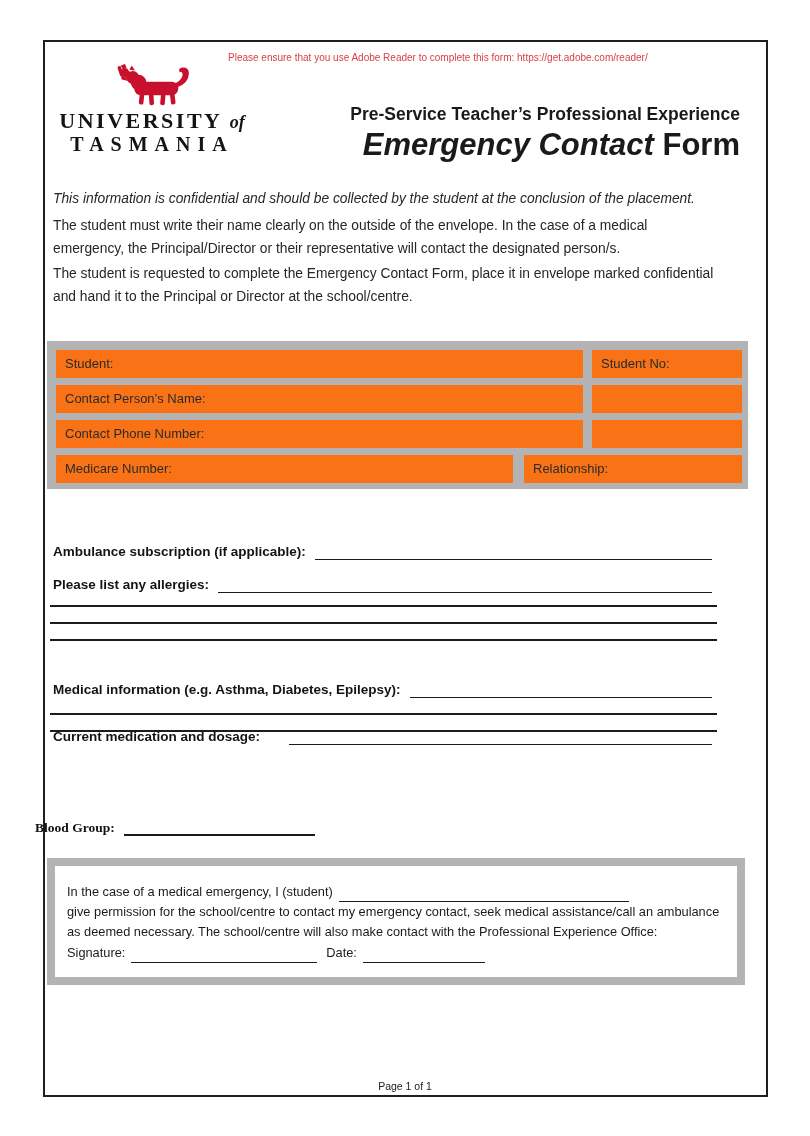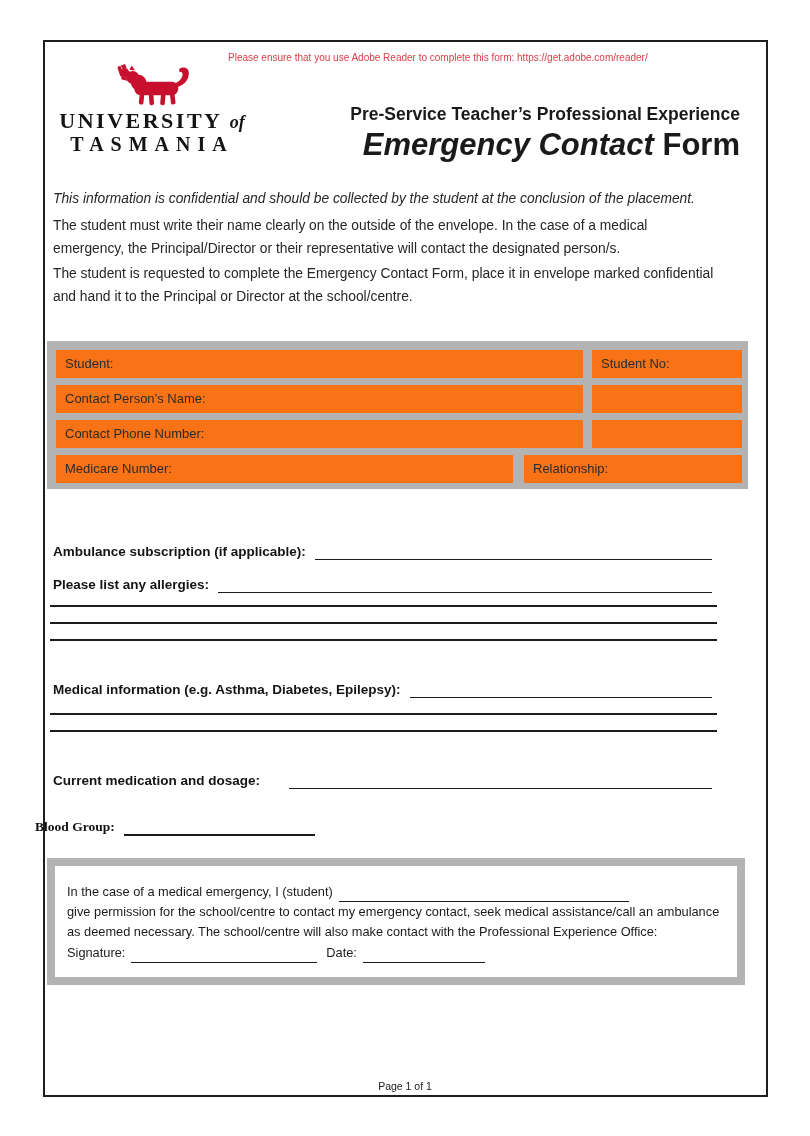--- a/index.html
+++ b/index.html
@@ -38,28 +38,28 @@
     position:absolute; height:28px; background:#f97316; box-sizing:border-box;
     font-size:13px; line-height:28px; padding-left:9px; color:#2b2b2b; white-space:nowrap;
   }
   .c-r1 { top:9px; }  .c-r2 { top:44px; } .c-r3 { top:79px; } .c-r4 { top:114px; }
   .c-wide  { left:9px; width:527px; }
   .c-right { left:545px; width:150px; }
   .c-medicare { left:9px; width:457px; }
   .c-relation { left:477px; width:218px; }
   
   .field-row {
-    position:absolute; display:flex; align-items:flex-start;
+    position:absolute; display:flex; align-items:flex-end;
     font-size:13.5px; font-weight:700; color:#141414; line-height:17px; white-space:nowrap;
   }
   .fline { flex:1; border-bottom:1.6px solid #1a1a1a; margin-left:9px; height:16px; }
   .row-ambulance  { left:53px; top:543px; width:659px; }
   .row-allergies  { left:53px; top:576px; width:659px; }
   .row-medical    { left:53px; top:681px; width:659px; }
-  .row-medication { left:53px; top:772px; width:659px;gap:20px; }
+  .row-medication { left:53px; top:728px; width:659px;gap:20px; }
   .row-blood      { left:35px; top:818px; width:280px;font-family:Liberation Serif, serif; }
   .row-blood .fline { border-bottom-width:2.5px; }
   
   .rule { position:absolute; left:50px; width:667px; border-top:2.6px solid #1c1c1c; height:0; }
   .rule-a1 { top:605px; } .rule-a2 { top:622px; } .rule-a3 { top:639px; }
   .rule-m1 { top:713px; } .rule-m2 { top:730px; }
   
   .permission {
     position:absolute; left:47px; top:858px; width:698px; height:127px; box-sizing:border-box;
     border:8px solid #b3b3b3; background:#fff; padding:16px 10px 0 12px;

